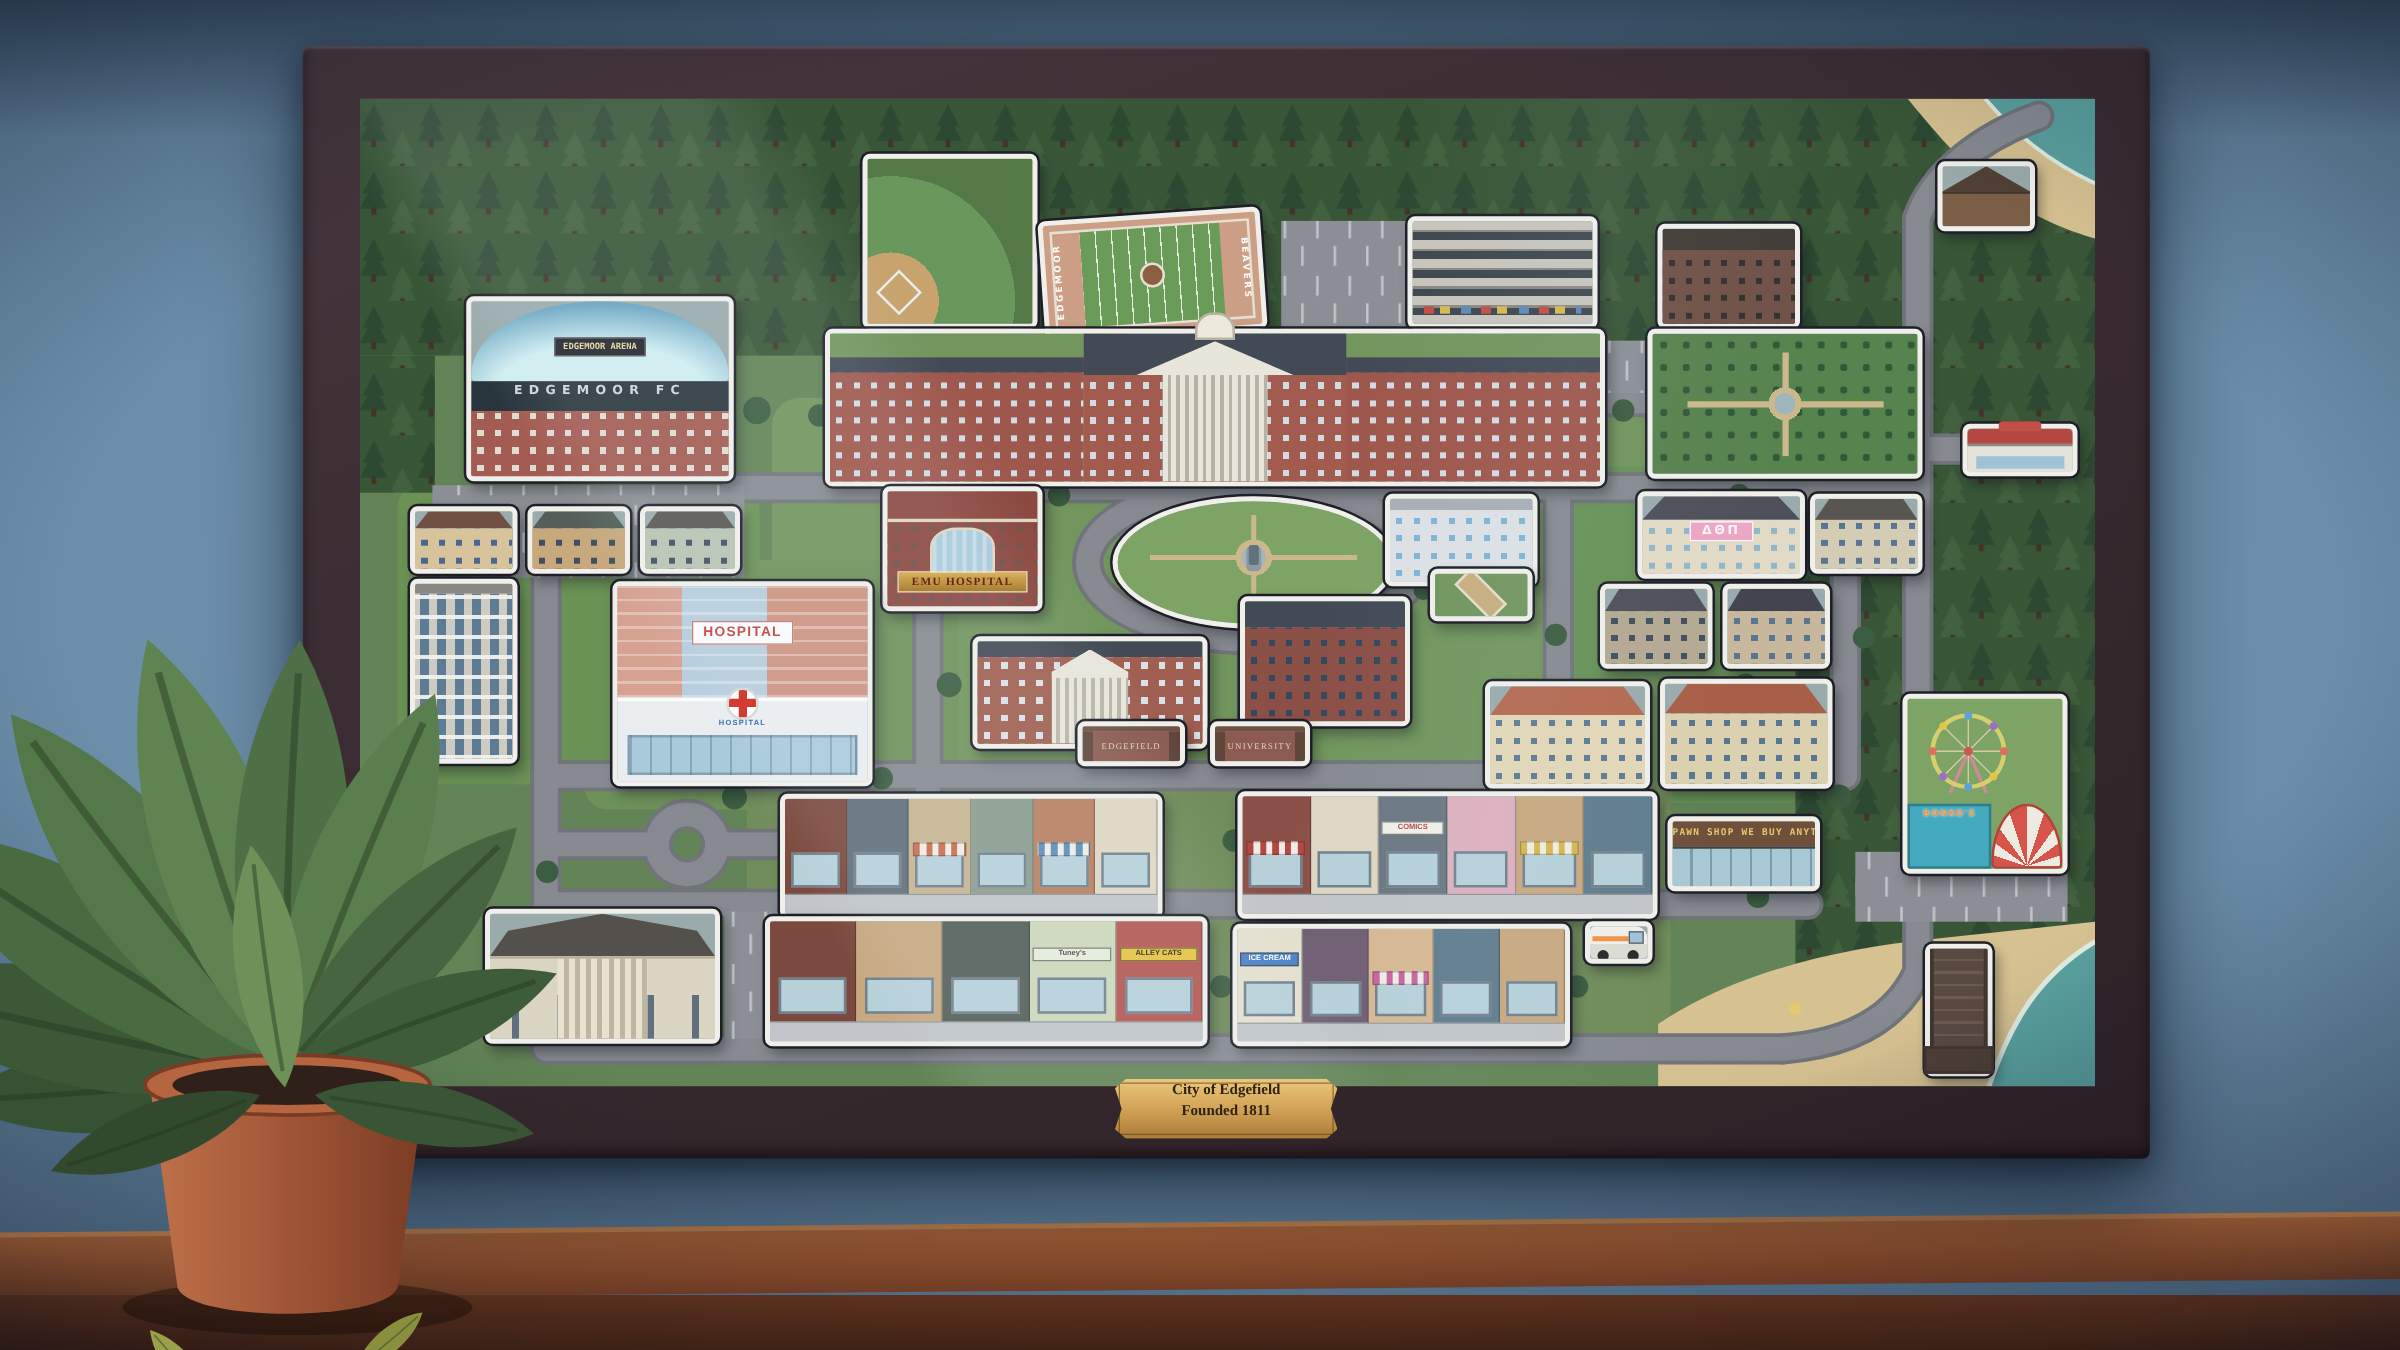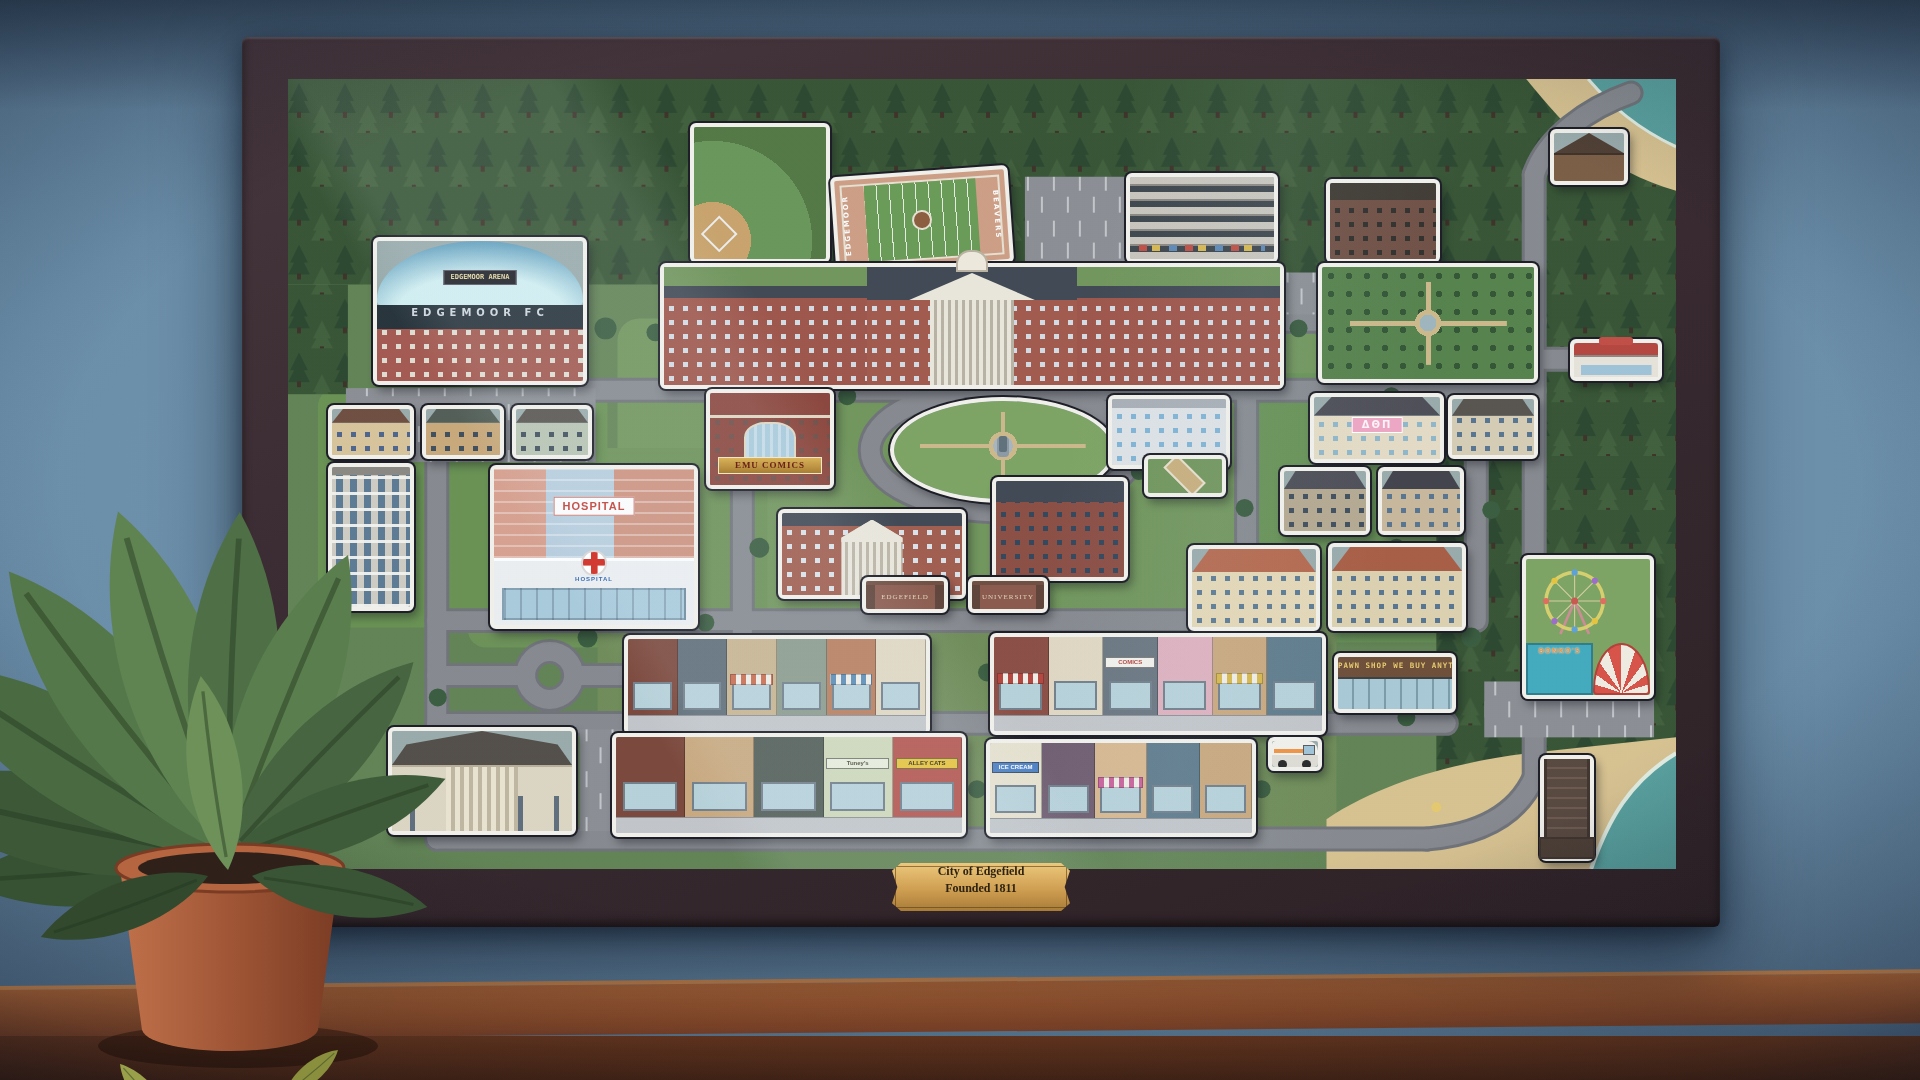--- a/index.html
+++ b/index.html
@@ -357,21 +357,21 @@
             <div class="grd"></div>
           </div>
           <div class="mi stk t-diner" style="left: 1282px; top: 260px; width: 92px; height: 42px;">
             <div class="dinr"></div>
             <div class="dinb"></div>
           </div>
           <div class="mi stk t-theater" style="left: 418px; top: 310px; width: 128px; height: 100px;">
             <div class="thr-top"></div>
             <div class="thr-bod bod wg" style="--b:#8a4238;--w:#6e4a42">
               <div class="thr-glass"></div>
-              <div class="tmarq">EMU COMICS</div>
+              <div class="tmarq">EMU HOSPITAL</div>
             </div>
           </div>
           <div class="mi stk t-quad" style="left: 602px; top: 318px; width: 226px; height: 106px;">
             <div class="qd"></div>
             <div class="stat"></div>
           </div>
           <div class="mi stk t-glassb" style="left: 820px; top: 316px; width: 122px; height: 74px;">
             <div class="roof" style="background:#a8aeb5;height:14%"></div>
             <div class="bod wg" style="--b:#dfe3e6;--w:#7fb3d5"></div>
           </div>

